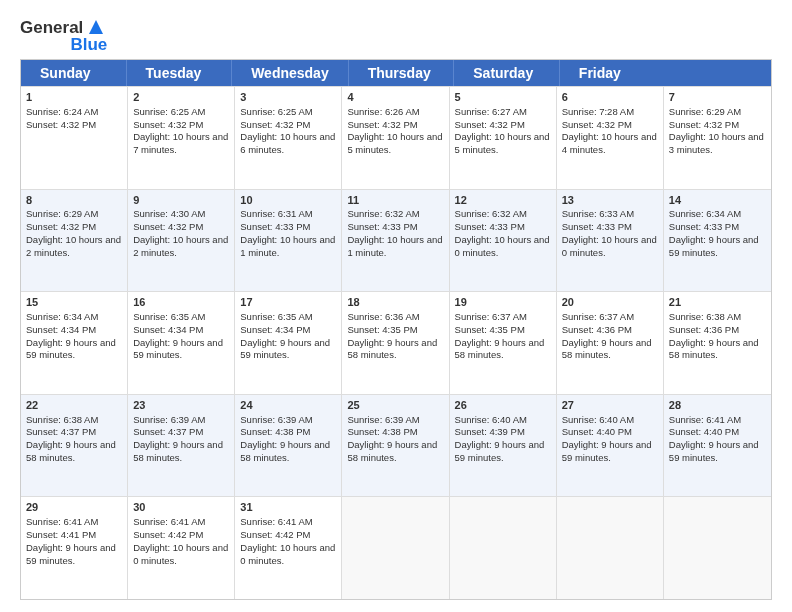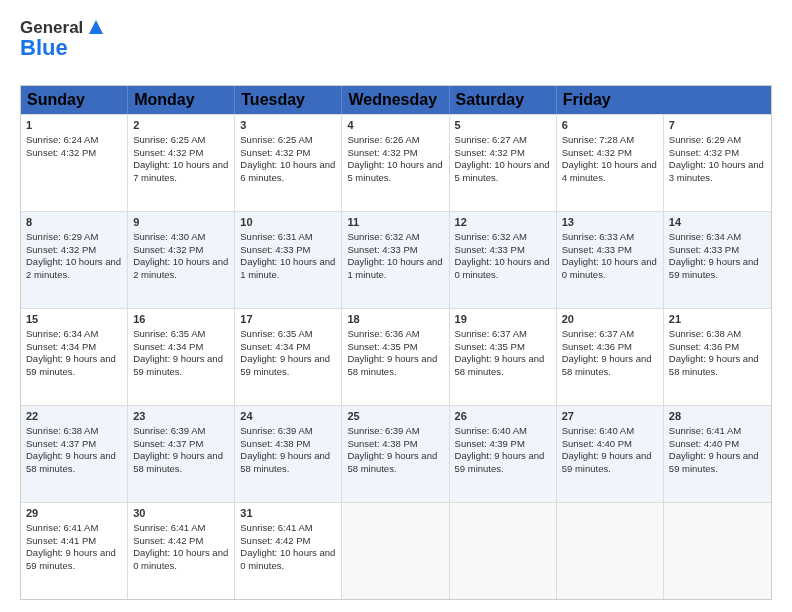--- a/index.html
+++ b/index.html
@@ -14,21 +14,22 @@
       width: 792px;
       height: 612px;
       padding: 18px 20px 12px 20px;
       display: flex;
       flex-direction: column;
     }
     .header {
       display: flex;
       justify-content: space-between;
       align-items: flex-start;
-      margin-bottom: 24px;
+      margin-bottom: 4px;
+      text-align: right;
     }
     .logo {
       display: flex;
       align-items: center;
     }
     .logo-general { color: #333; }
     .logo-blue { color: #1a73e8; }
     .title-block {
       text-align: right;
     }
@@ -47,24 +48,24 @@
       display: flex;
       flex-direction: column;
       border: 1px solid #ccc;
     }
     .cal-header {
       display: grid;
       grid-template-columns: repeat(7, 1fr);
       background: #3a6bbf;
     }
     .cal-header-cell {
-      color: #000000;
-      font-size: 16px;
+      color: #ffffff;
+      font-size: 14px;
       font-weight: bold;
-      padding: 5px 6px;
+      padding: 5px 19px;
       border-right: 1px solid #5a85cf;
       text-align: left;
     }
     .cal-header-cell:last-child { border-right: none; }
     .cal-body {
       display: flex;
       flex-direction: column;
       flex: 1;
     }
     .cal-row {
@@ -100,35 +101,35 @@
 <div class="page">
   <div class="header">
     <div class="logo">
       <div>
         <div style="display:flex;align-items:center;gap:0px;">
           <span class="logo-general" style="font-size:17px;font-weight:bold;">General</span>
           <svg width="22" height="22" viewBox="0 0 22 22" style="margin-left:2px;margin-top:-2px;">
             <polygon points="4,18 11,4 18,18" fill="#1a73e8"></polygon>
           </svg>
         </div>
-        <div class="logo-blue" style="font-size:22px;font-weight:bold;color:#1a73e8;margin-top:-3px;">Blue</div>
+        <div class="logo-blue" style="font-size:17px;font-weight:bold;color:#1a73e8;margin-top:-3px;">Blue</div>
       </div>
     </div>
     <div class="title-block">
       <div class="month-title"></div>
       <div class="location"></div>
     </div>
   </div>
 
   <div class="calendar">
     <div class="cal-header" id="cal-header">
         <div class="cal-header-cell">Sunday</div>
-        <div class="cal-header-cell">Monday</div>
         <div class="cal-header-cell">Tuesday</div>
         <div class="cal-header-cell">Wednesday</div>
+        <div class="cal-header-cell">Thursday</div>
         <div class="cal-header-cell">Saturday</div>
         <div class="cal-header-cell">Friday</div>
       </div>
     <div class="cal-body" id="cal-body">
         <div class="cal-row">
           <div class="cal-cell"><span class="day-num">1</span><span>Sunrise: 6:24 AM</span><br><span>Sunset: 4:32 PM</span><br></div>
           <div class="cal-cell"><span class="day-num">2</span><span>Sunrise: 6:25 AM</span><br><span>Sunset: 4:32 PM</span><br><span>Daylight: 10 hours and 7 minutes.</span></div>
           <div class="cal-cell"><span class="day-num">3</span><span>Sunrise: 6:25 AM</span><br><span>Sunset: 4:32 PM</span><br><span>Daylight: 10 hours and 6 minutes.</span></div>
           <div class="cal-cell"><span class="day-num">4</span><span>Sunrise: 6:26 AM</span><br><span>Sunset: 4:32 PM</span><br><span>Daylight: 10 hours and 5 minutes.</span></div>
           <div class="cal-cell"><span class="day-num">5</span><span>Sunrise: 6:27 AM</span><br><span>Sunset: 4:32 PM</span><br><span>Daylight: 10 hours and 5 minutes.</span></div>

